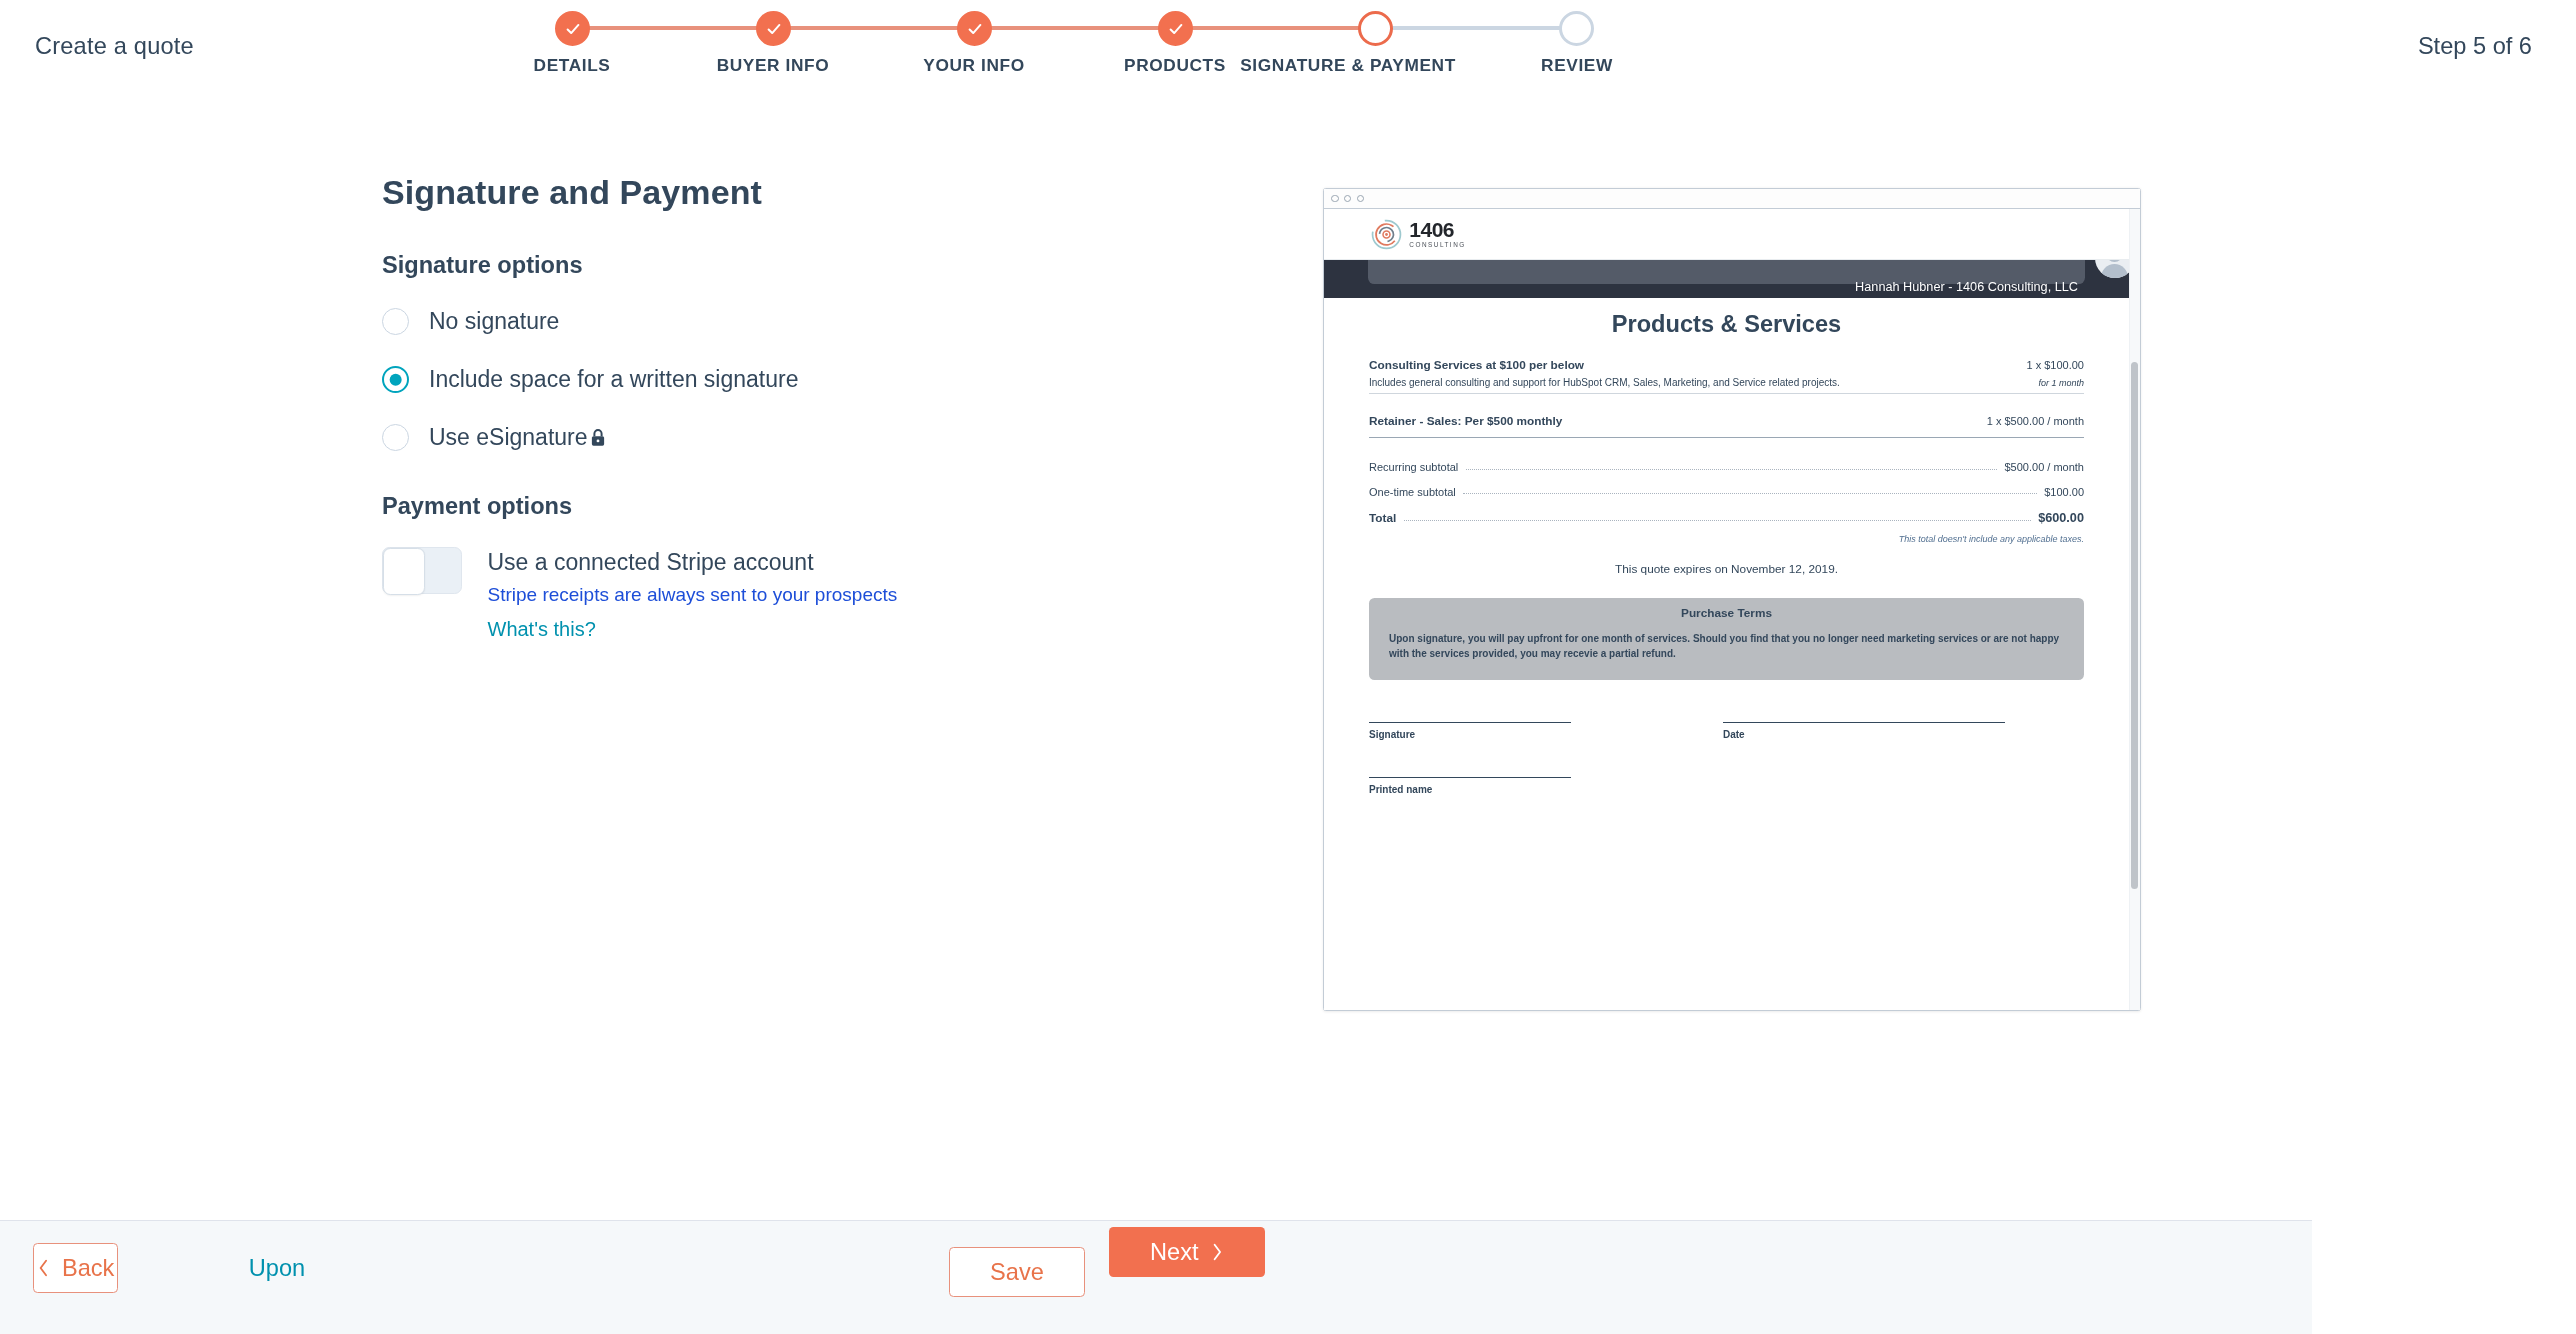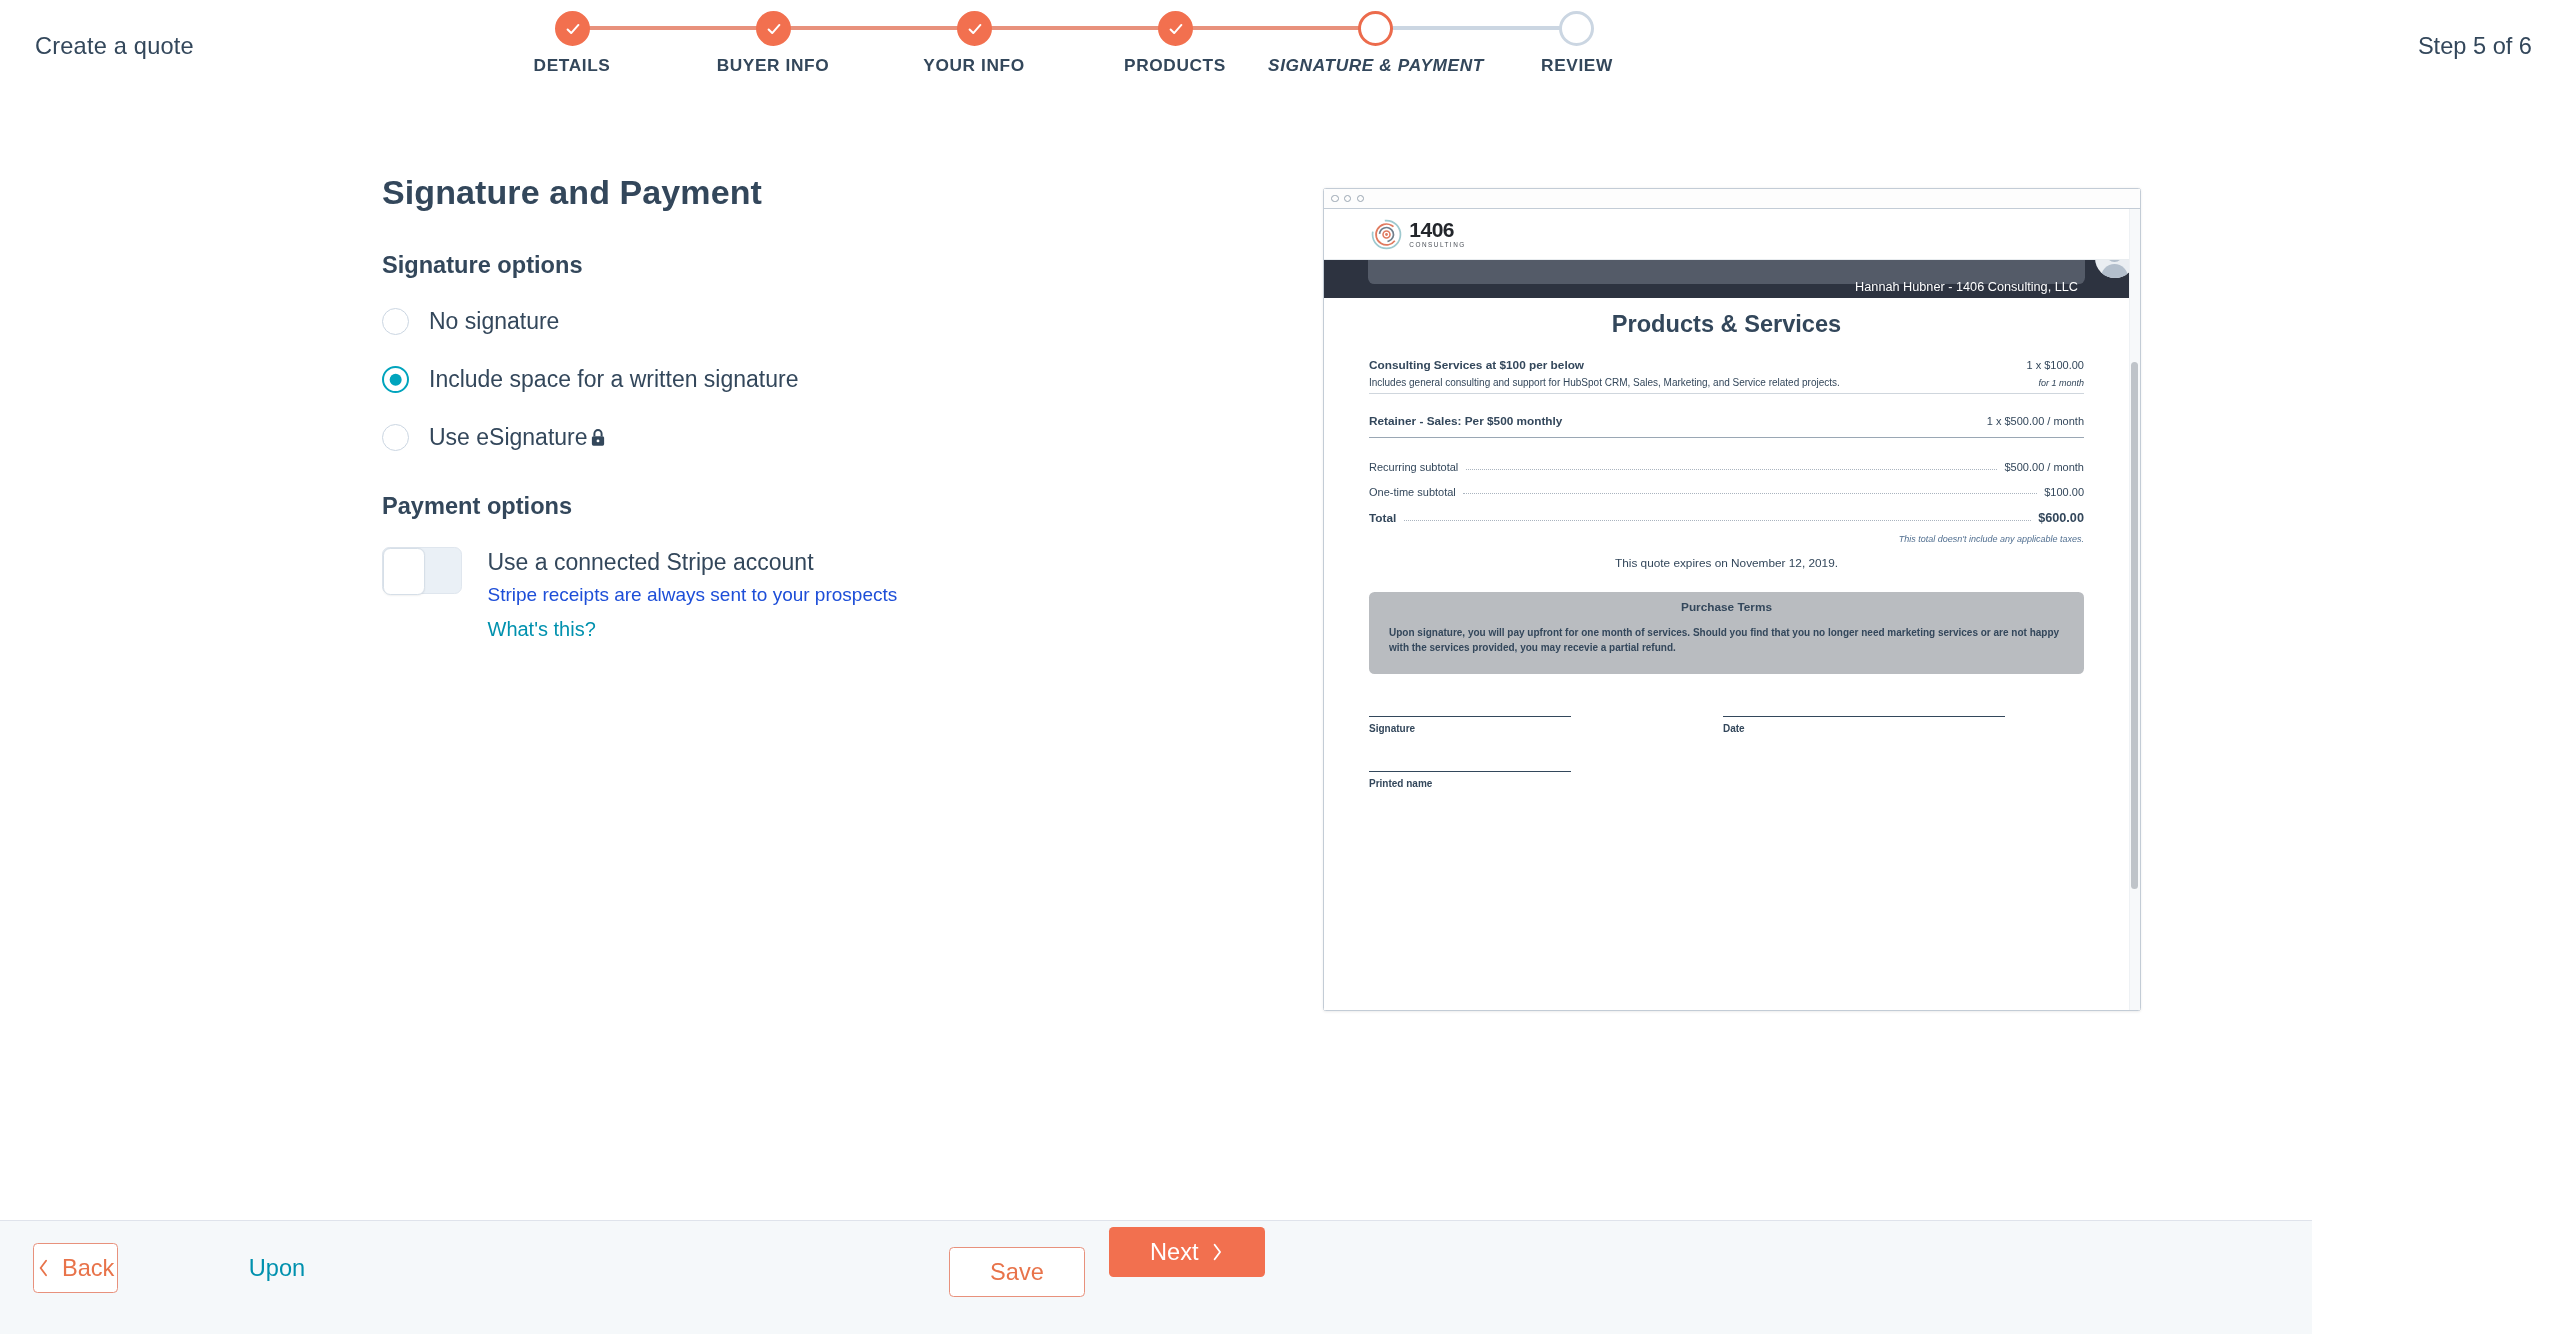--- a/index.html
+++ b/index.html
@@ -171,21 +171,21 @@
   .rule-thick { border-bottom: 1.8px solid #9aa7b4; margin-top: 9px; }
 
   .tot-row { display: flex; align-items: flex-end; margin-top: 12.7px; }
   .tot-label { font-size: 11px; color: #33475b; white-space: nowrap; }
   .tot-dots { flex: 1 1 auto; border-bottom: 0.9px dotted #aab4bf; margin: 0 7.3px 3.6px 7.3px; height: 0.9px; }
   .tot-val { font-size: 11px; color: #33475b; white-space: nowrap; }
   .tot-row.grand .tot-label { font-weight: bold; font-size: 11.8px; }
   .tot-row.grand .tot-val { font-weight: bold; font-size: 12.7px; }
   .tax-note { text-align: right; font-size: 9px; font-style: italic; color: #516f90; margin-top: 9px; }
 
-  .expiry { text-align: center; font-size: 11.8px; color: #33475b; margin-top: 12px; }
+  .expiry { text-align: center; font-size: 11.8px; color: #33475b; margin-top: 18px; }
   .terms-box {
     background: #b9bcc0; border-radius: 5.5px;
     margin-top: 22px; padding: 8px 20px 18px 20px;
   }
   .terms-title { text-align: center; font-size: 11.8px; font-weight: bold; color: #33475b; }
   .terms-body { font-size: 10px; font-weight: bold; color: #33475b; line-height: 1.55; margin-top: 11px; }
 
   .sig-grid { position: relative; margin-top: 42px; height: 100px; }
   .sig-line { position: absolute; border-bottom: 1.4px solid #33475b; }
   .sig-cap { position: absolute; font-size: 10px; font-weight: bold; color: #33475b; }
@@ -255,21 +255,21 @@
         <path d="M4 10.5 L8 14.5 L16 5.5" fill="none" stroke="#fff" stroke-width="2.2" stroke-linecap="round" stroke-linejoin="round"></path>
       </svg>
     </div>
     <div class="node current" style="left:1004px;"></div>
     <div class="node" style="left:1205px;"></div>
 
     <div class="node-label" style="left:218px;">DETAILS</div>
     <div class="node-label" style="left:419px;">BUYER INFO</div>
     <div class="node-label" style="left:620px;">YOUR INFO</div>
     <div class="node-label" style="left:821px;">PRODUCTS</div>
-    <div class="node-label" style="left:1022px;font-style:italic;">SIGNATURE &amp; PAYMENT</div>
+    <div class="node-label" style="left:994px;">SIGNATURE &amp; PAYMENT</div>
     <div class="node-label" style="left:1223px;">REVIEW</div>
   </div>
 </div>
 
 <div class="main">
 
   <div class="form-col">
     <div class="page-title">Signature and Payment</div>
 
     <div class="section-head">Signature options</div>

